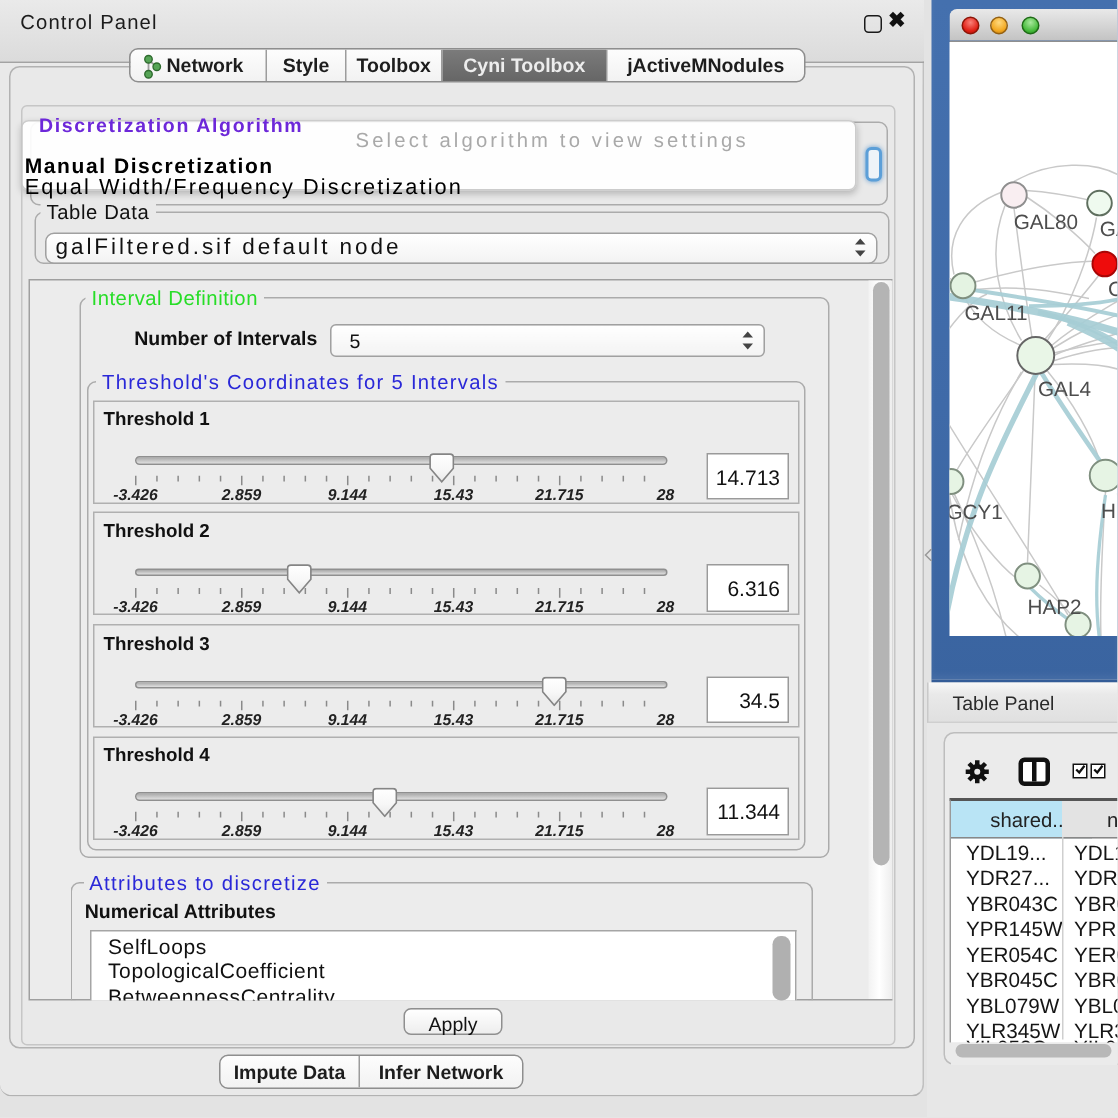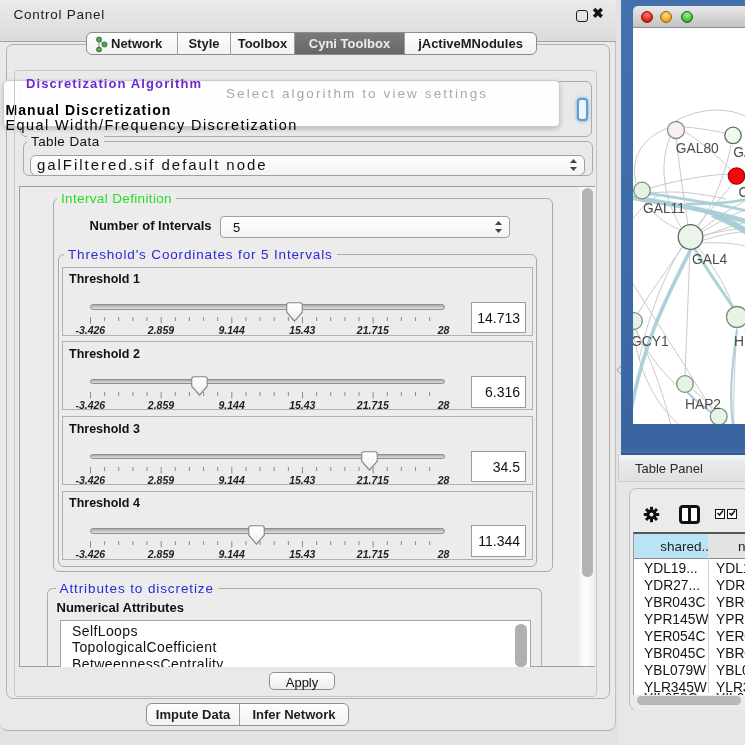--- a/index.html
+++ b/index.html
@@ -39,21 +39,21 @@
 .thumb { position:absolute; top:33.8px; width:17px; height:20px; }
 .vbox { position:absolute; left:408px; top:33.8px; width:55px; height:31.5px; background:#fff;
   border:1px solid #9a9a9a; font-size:14px; color:#111; text-align:right; padding:7px 5px 0 0; }
 #attr-list { position:absolute; left:60px; top:620px; width:471px; height:46.5px; padding-top:2px;
   background:#fff; border:1px solid #a5a5a5; border-bottom:none; font-size:14px; color:#111;
   overflow:hidden; }
 #attr-list div { padding:0 0 0 11px; line-height:16.4px; letter-spacing:0.4px; }
 #apply { position:absolute; left:269px; top:671.5px; width:66px; height:18.5px;
   background:linear-gradient(#ffffff,#ededed); border:1px solid #8f8f8f; border-radius:5px;
   font-size:13px; color:#111; text-align:center; padding-top:2px; }
-#popup { position:absolute; left:3px; top:80px; width:557px; height:47px;
+#popup { position:absolute; left:14px; top:80px; width:557px; height:47px;
   background:rgba(255,255,255,0.93); border:1px solid #cccccc; border-radius:5px;
   box-shadow:0 2px 5px rgba(0,0,0,0.22); }
 #netwin { position:absolute; left:621px; top:0; width:124px; height:455px;
   background:linear-gradient(#4470ae,#3f6aa8 60%,#3a64a0);
   border-bottom:2px solid #335c97; box-shadow:inset 0 -3px 4px rgba(255,255,255,0.06); }
 #nettitle { position:absolute; left:633px; top:6px; width:112px; height:22px;
   background:linear-gradient(#e9e9e9,#c3c3c3); border-bottom:1px solid #8f8f8f;
   border-top-left-radius:5px; }
 .light { position:absolute; width:12px; height:12px; border-radius:50%; top:11px; }
 #canvas { position:absolute; left:633px; top:28px; width:112px; height:396px; background:#fff; }

